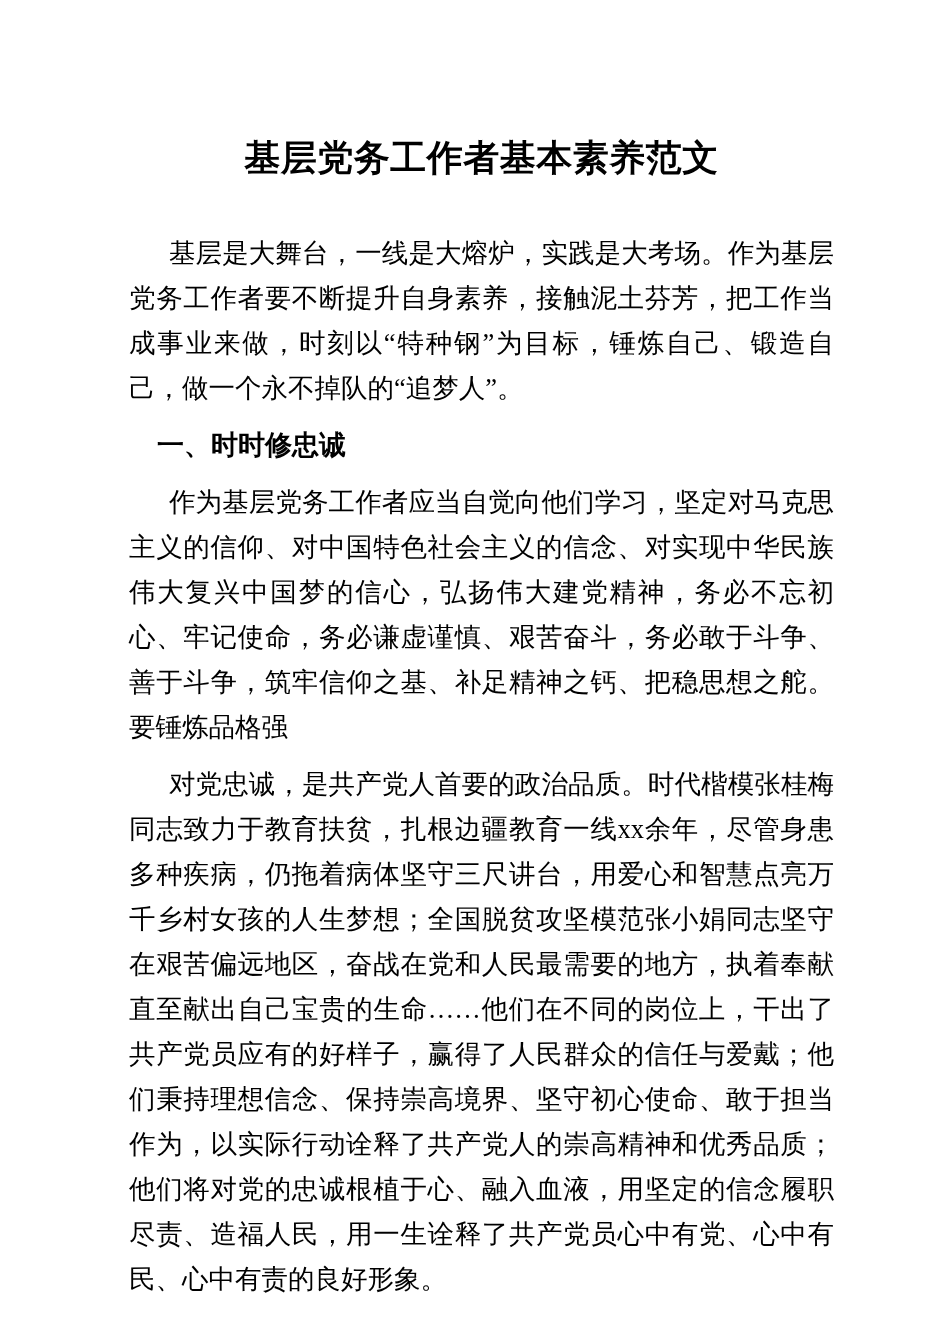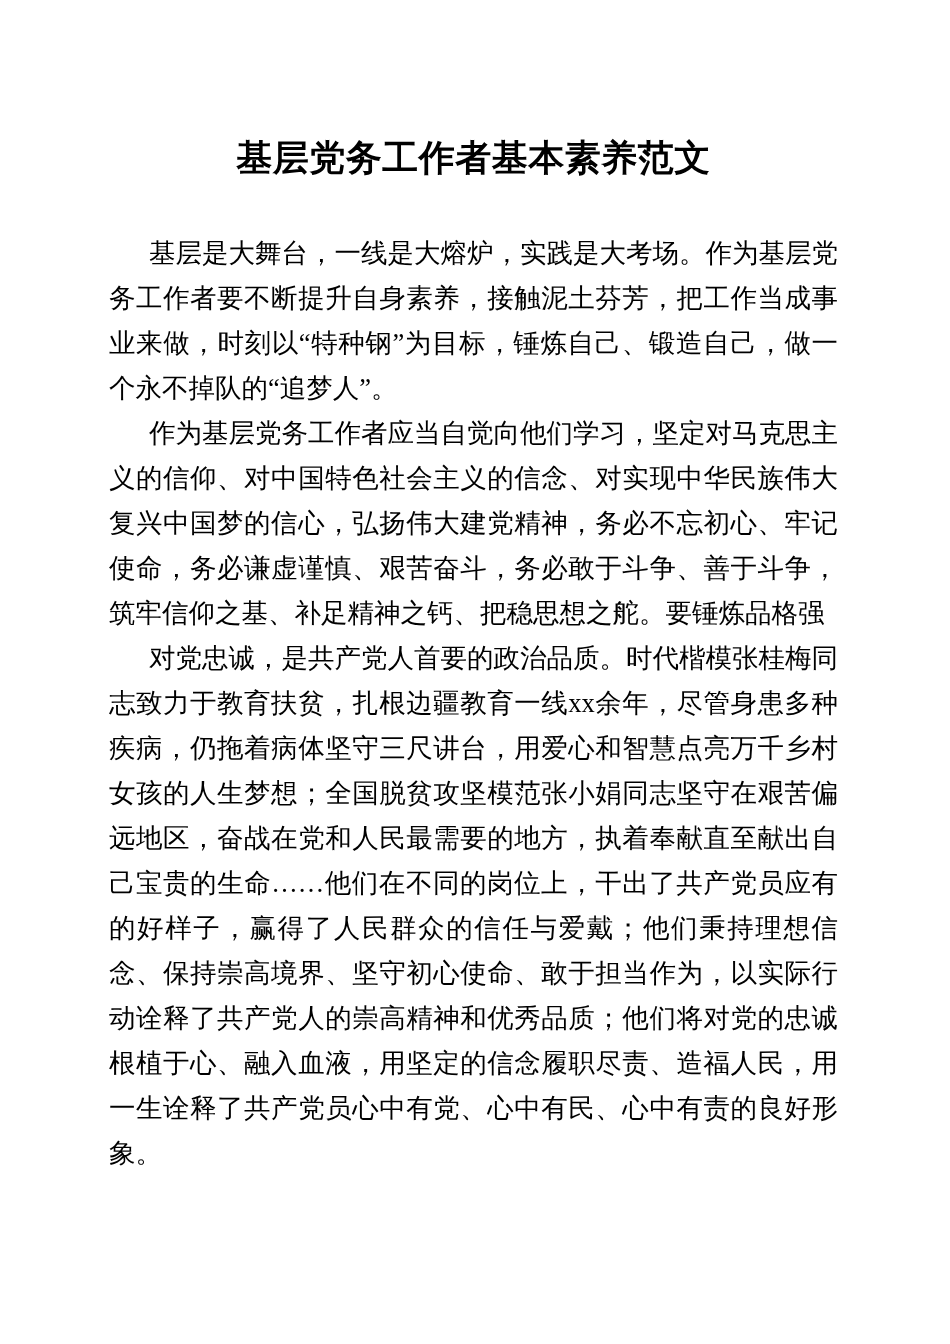--- a/index.html
+++ b/index.html
@@ -10,36 +10,36 @@
   .page {
     position: relative;
     width: 950px;
     height: 1344px;
     background: #ffffff;
     overflow: hidden;
     color: #000000;
   }
   .doc {
     position: absolute;
-    left: 109px;
+    left: 117px;
     top: 134px;
     width: 729px;
   }
   .doc-title {
     margin: 0 0 49px 0;
     font-family: "Liberation Serif", "DejaVu Serif", serif;
     font-size: 36px;
     font-weight: 700;
     line-height: 48px;
     text-align: center;
     letter-spacing: 0.5px;
     white-space: nowrap;
   }
   .para {
-    margin: 0;
+    margin: 12px;
     font-family: "Liberation Serif", "DejaVu Serif", serif;
     font-size: 26.5px;
     line-height: 45px;
     text-align: justify;
     text-justify: inter-ideograph;
     text-indent: 40px;
     letter-spacing: 0;
     word-break: break-all;
   }
   .sec-heading {
@@ -53,18 +53,19 @@
 </style>
 </head>
 <body>
 
 <div class="page">
   <div class="doc">
     <h1 class="doc-title">基层党务工作者基本素养范文</h1>
 
     <p class="para">基层是大舞台，一线是大熔炉，实践是大考场。作为基层党务工作者要不断提升自身素养，接触泥土芬芳，把工作当成事业来做，时刻以“特种钢”为目标，锤炼自己、锻造自己，做一个永不掉队的“追梦人”。</p>
 
+    <h2 class="sec-heading">一、时时修忠诚</h2>
 
     <p class="para">作为基层党务工作者应当自觉向他们学习，坚定对马克思主义的信仰、对中国特色社会主义的信念、对实现中华民族伟大复兴中国梦的信心，弘扬伟大建党精神，务必不忘初心、牢记使命，务必谦虚谨慎、艰苦奋斗，务必敢于斗争、善于斗争，筑牢信仰之基、补足精神之钙、把稳思想之舵。要锤炼品格强</p>
 
     <p class="para">对党忠诚，是共产党人首要的政治品质。时代楷模张桂梅同志致力于教育扶贫，扎根边疆教育一线xx余年，尽管身患多种疾病，仍拖着病体坚守三尺讲台，用爱心和智慧点亮万千乡村女孩的人生梦想；全国脱贫攻坚模范张小娟同志坚守在艰苦偏远地区，奋战在党和人民最需要的地方，执着奉献直至献出自己宝贵的生命……他们在不同的岗位上，干出了共产党员应有的好样子，赢得了人民群众的信任与爱戴；他们秉持理想信念、保持崇高境界、坚守初心使命、敢于担当作为，以实际行动诠释了共产党人的崇高精神和优秀品质；他们将对党的忠诚根植于心、融入血液，用坚定的信念履职尽责、造福人民，用一生诠释了共产党员心中有党、心中有民、心中有责的良好形象。</p>
   </div>
 </div>
 
 </body></html>

